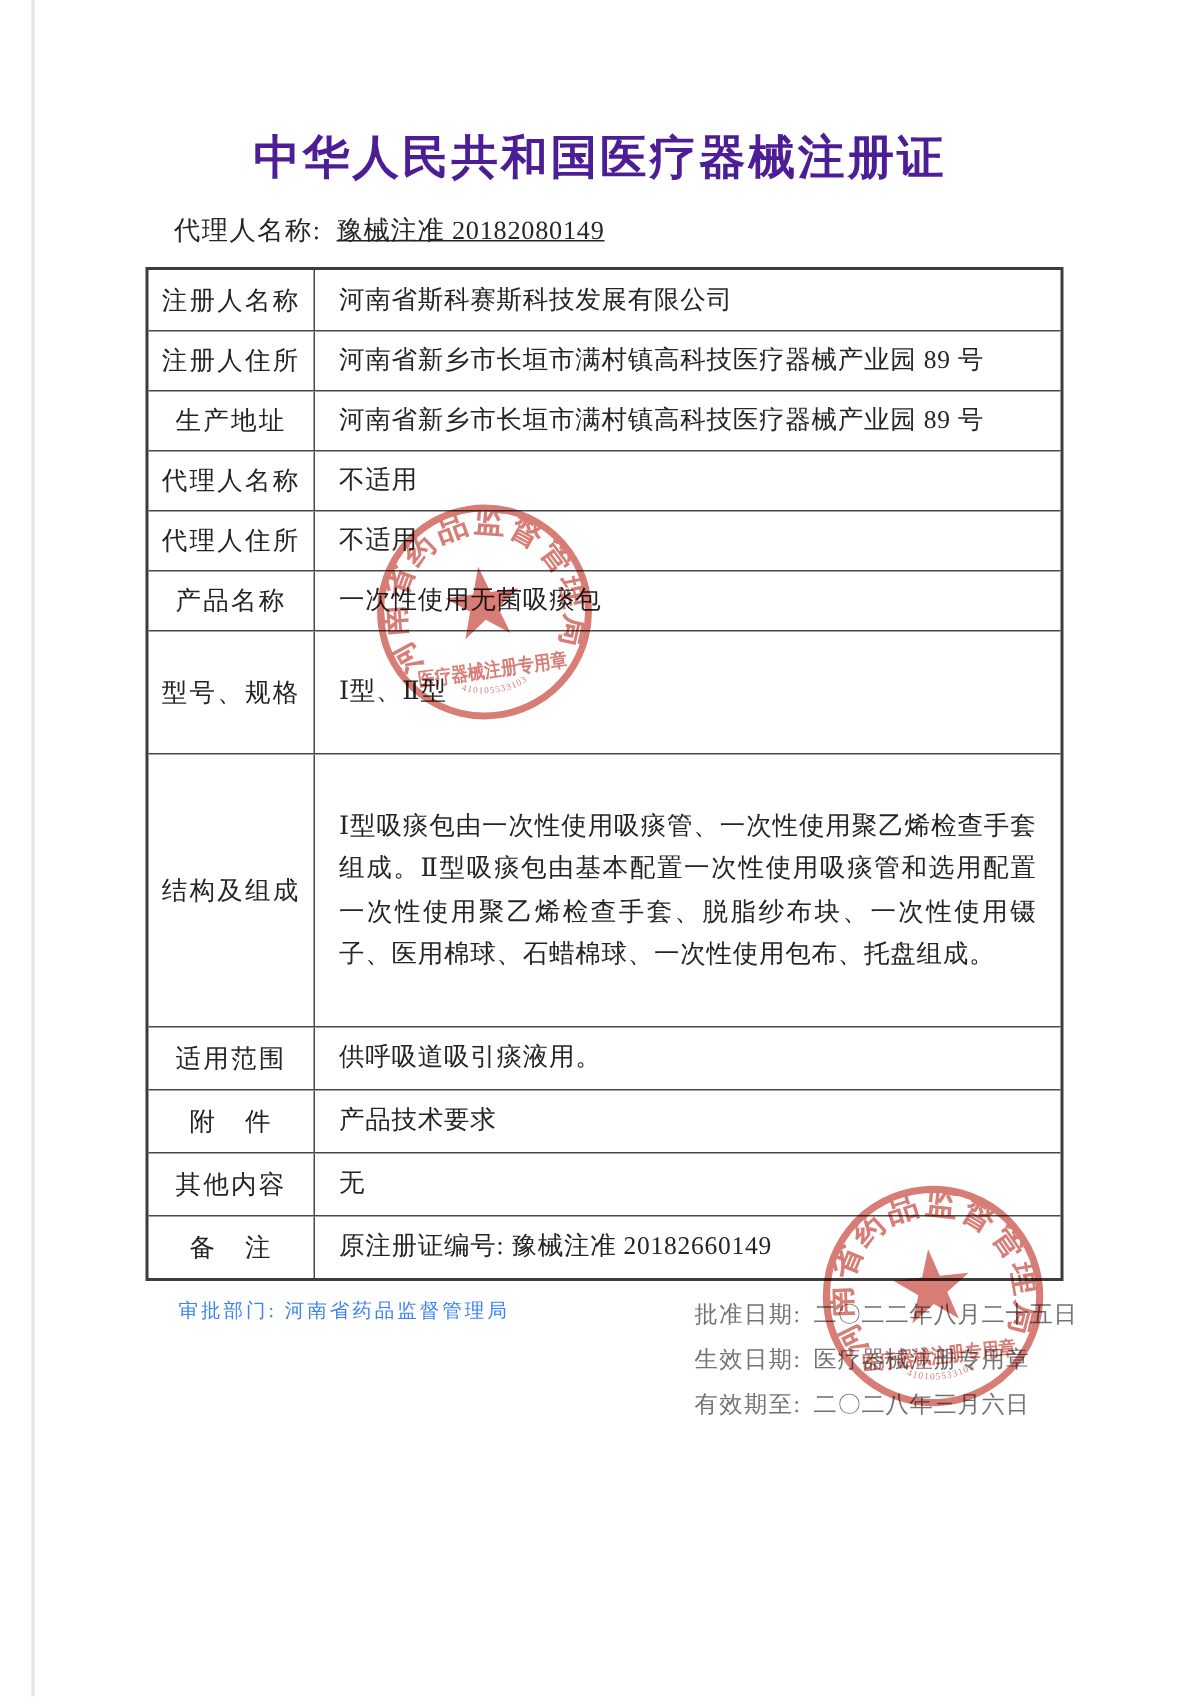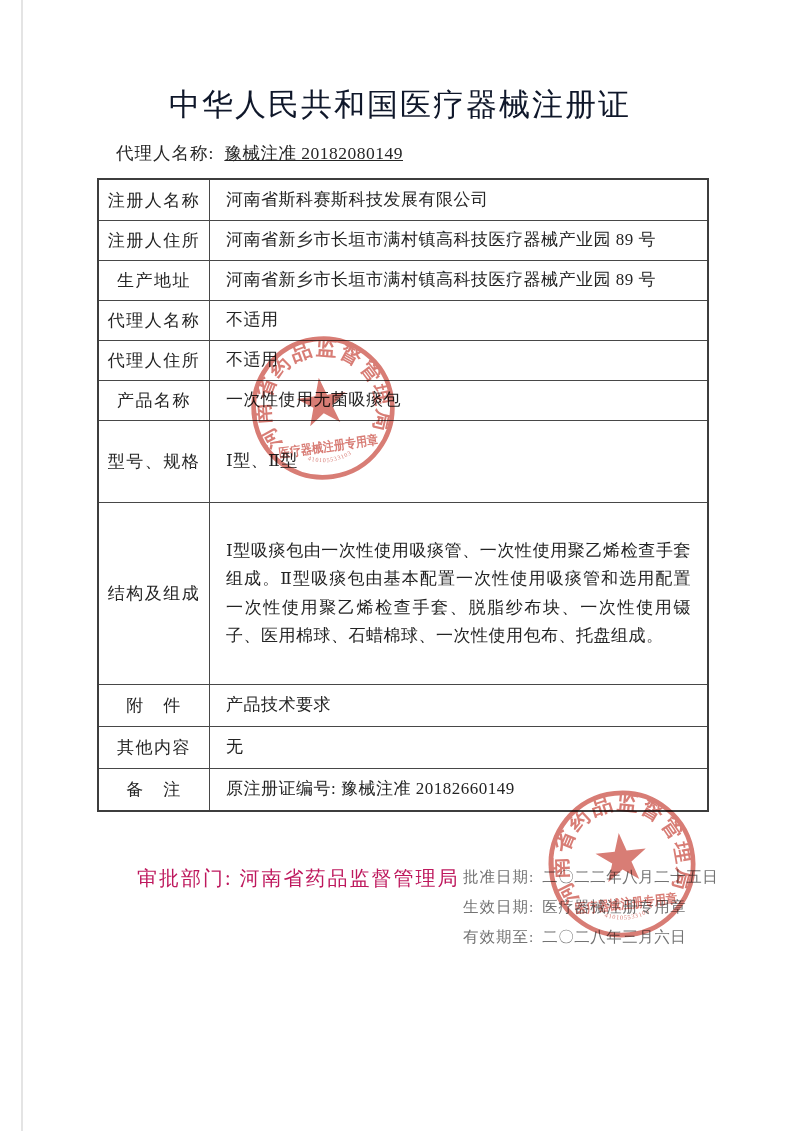--- a/index.html
+++ b/index.html
@@ -9,22 +9,22 @@
     font-family:"Liberation Serif","DejaVu Serif",serif;
     color:#242424;
     overflow:hidden;
   }
   .scan-edge {
     position:absolute; left:21px; top:0; width:2px; height:100%;
     background:#d9d9d9; opacity:.7;
   }
   .doc-title {
     position:absolute; left:0; top:84px; width:100%;
-    text-align:center; font-size:31px; font-weight:normal;
-    letter-spacing:2px; color:#0f172a;
+    text-align:center; font-size:31px; font-weight:bold;
+    letter-spacing:2px; color:#4c1d95;
   }
   .cert-line {
     position:absolute; left:116px; top:141px;
     font-size:17.5px; letter-spacing:1px; color:#262626;
   }
   .cert-line .num { margin-left:10px; letter-spacing:.5px;text-decoration:underline; }
 
   .tbl {
     position:absolute; left:97px; top:178px; width:612px;
     border:2px solid #3d3d3d;
@@ -42,22 +42,22 @@
     padding:4px 16px; font-size:17px; letter-spacing:.5px;
     line-height:1.65;
   }
   .h40 { height:40px; }
   .h82 { height:82px; }
   .h182 { height:182px; }
   .h42 { height:42px; }
   .row .justify { text-align:justify; }
 
   .footer-left {
-    position:absolute; left:137px; top:865px;
-    font-size:20px; letter-spacing:2px; color:#be185d;
+    position:absolute; left:119px; top:865px;
+    font-size:13px; letter-spacing:2px; color:#3b82f6;
   }
   .dates {
     position:absolute; left:463px; top:862px;
     font-size:15.5px; letter-spacing:1px; color:#737373;
   }
   .date-line { height:30px; line-height:30px; white-space:nowrap; }
   .date-line .dval { margin-left:8px; letter-spacing:.5px; }
 
   .stamp {
     position:absolute; mix-blend-mode:multiply; opacity:.72;
@@ -105,20 +105,24 @@
     <div class="cell-label">产品名称</div>
     <div class="cell-value">一次性使用无菌吸痰包</div>
   </div>
   <div class="row h82">
     <div class="cell-label">型号、规格</div>
     <div class="cell-value">Ⅰ型、Ⅱ型</div>
   </div>
   <div class="row h182">
     <div class="cell-label">结构及组成</div>
     <div class="cell-value justify">Ⅰ型吸痰包由一次性使用吸痰管、一次性使用聚乙烯检查手套组成。Ⅱ型吸痰包由基本配置一次性使用吸痰管和选用配置一次性使用聚乙烯检查手套、脱脂纱布块、一次性使用镊子、医用棉球、石蜡棉球、一次性使用包布、托盘组成。</div>
+  </div>
+  <div class="row h42">
+    <div class="cell-label">适用范围</div>
+    <div class="cell-value">供呼吸道吸引痰液用。</div>
   </div>
   <div class="row h42">
     <div class="cell-label">附　件</div>
     <div class="cell-value">产品技术要求</div>
   </div>
   <div class="row h42">
     <div class="cell-label">其他内容</div>
     <div class="cell-value">无</div>
   </div>
   <div class="row h42">

